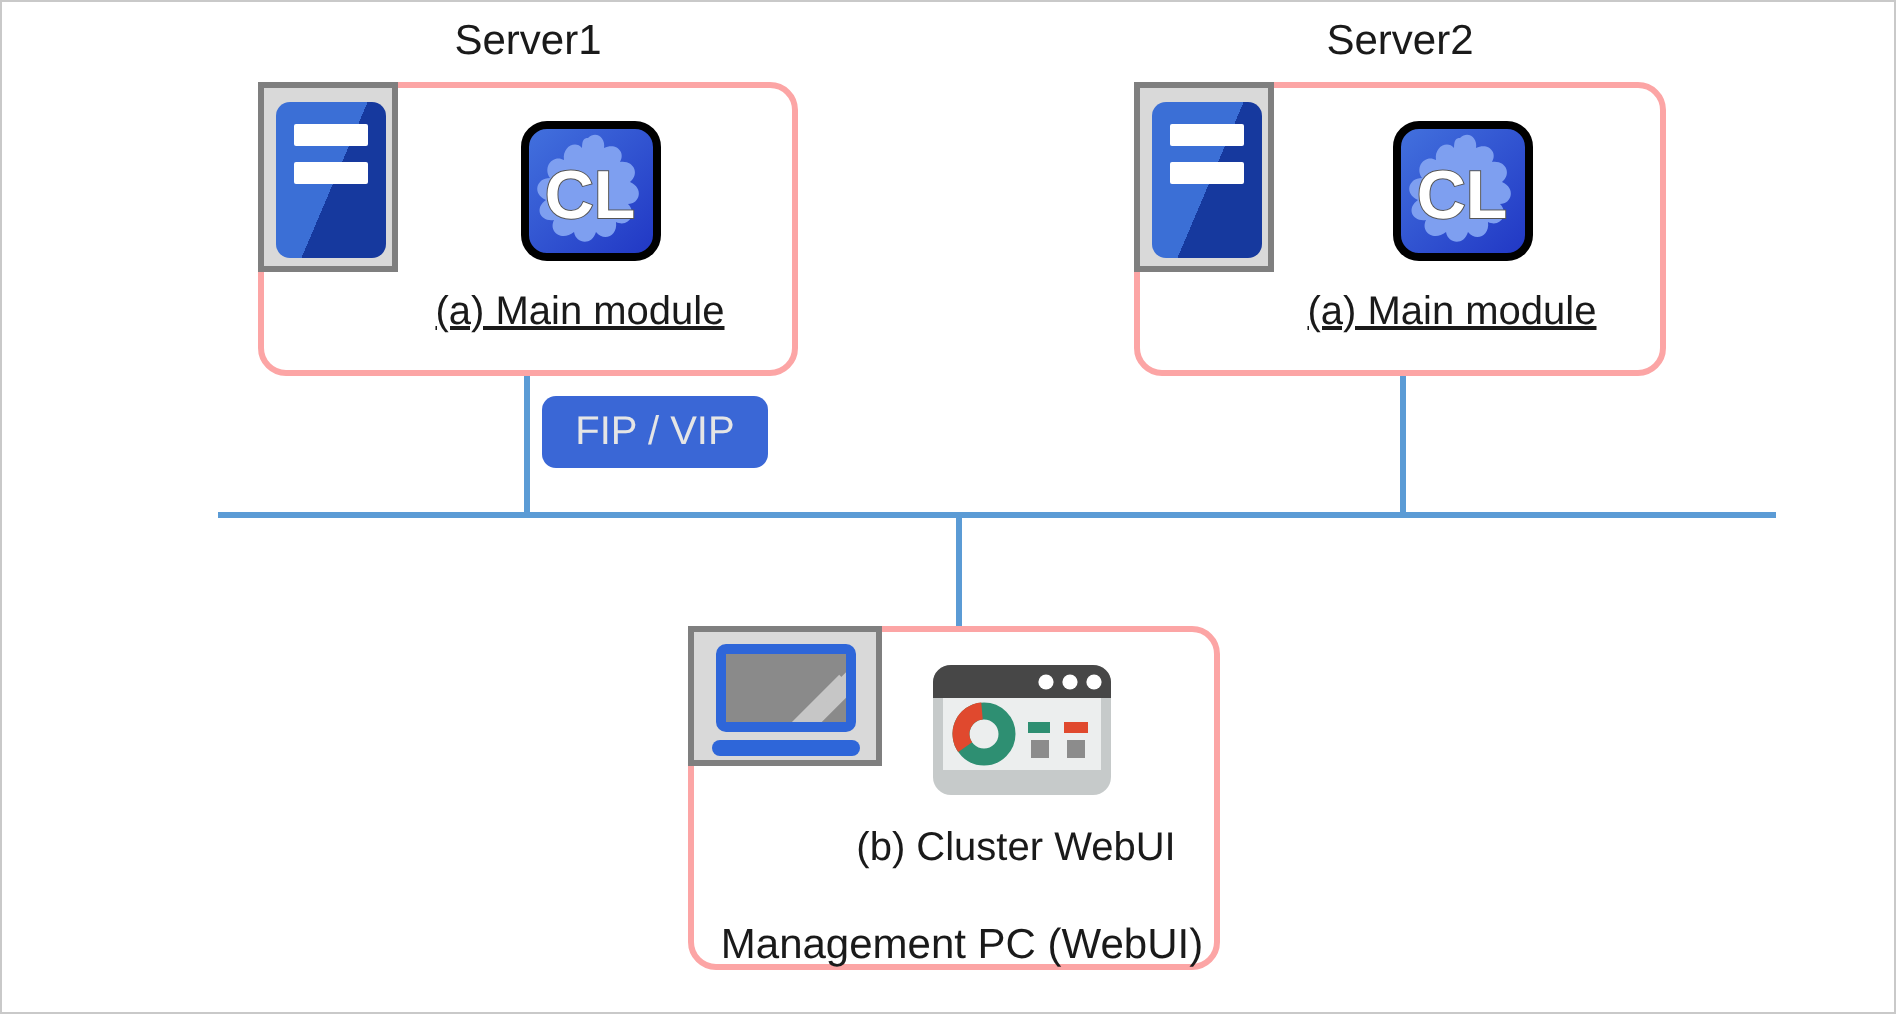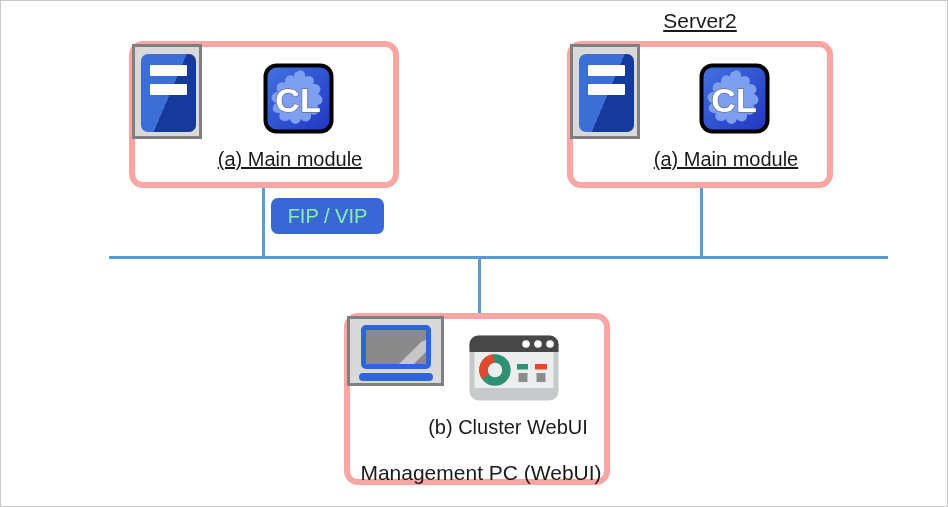--- a/index.html
+++ b/index.html
@@ -11,37 +11,37 @@
   
   .net-line{position:absolute;background:#5b9bd5;}
   .net-line.h{left:108px;top:255px;width:779px;height:3px;}
   .net-line.v{width:3px;}
   .net-line.v1{left:261px;top:186px;height:70px;}
   .net-line.v2{left:699px;top:186px;height:70px;}
   .net-line.v3{left:477px;top:257px;height:56px;}
   
   .node-box{
     position:absolute;box-sizing:border-box;
-    border:6px solid #fca5a5;border-radius:14px;background:#fff;
+    border:3px solid #fca5a5;border-radius:14px;background:#fff;
   }
   .server1{left:128px;top:40px;width:270px;height:147px;}
   .server2{left:566px;top:40px;width:266px;height:147px;}
   .mgmt{left:343px;top:312px;width:266px;height:172px;}
   
   .node-title{position:absolute;top:8px;font-size:21px;text-align:center;}
   .t1{left:128px;width:270px;}
-  .t2{left:566px;width:266px;text-decoration:underline;}
+  .t2{left:566px;width:266px;}
   .module-label{position:absolute;right:0;font-size:20px;text-align:center;white-space:nowrap;}
   .server-module{left:52px;top:101px;text-decoration:underline;}
   .mgmt-module{left:62px;top:97px;}
   .caption{position:absolute;left:330px;top:460px;width:300px;font-size:21px;text-align:center;}
   
   .badge{
     position:absolute;left:270px;top:197px;width:113px;height:36px;
-    background:#3a67d6;border-radius:7px;color:#86efac;font-size:20px;
+    background:#3a67d6;border-radius:7px;color:#e5e5e5;font-size:20px;
     display:flex;align-items:center;justify-content:center;
   }
   
   .icon-tile{
     position:absolute;left:-3px;top:-3px;box-sizing:border-box;
     background:#d9d9d9;border:3px solid #7f7f7f;z-index:2;
   }
   .server-tile{width:70px;height:95px;}
   .laptop-tile{width:97px;height:70px;}
   
@@ -73,20 +73,21 @@
 </head>
 <body>
 
 <div class="canvas">
 
   <div class="net-line h"></div>
   <div class="net-line v v1"></div>
   <div class="net-line v v2"></div>
   <div class="net-line v v3"></div>
 
+  <div class="node-title t1">Server1</div>
   <div class="node-title t2">Server2</div>
 
   <div class="node-box server1">
     <div class="icon-tile server-tile">
       <div class="tower">
         <div class="tower-bar b1"></div>
         <div class="tower-bar b2"></div>
       </div>
     </div>
     <svg class="cl-icon" viewBox="0 0 71 71">

